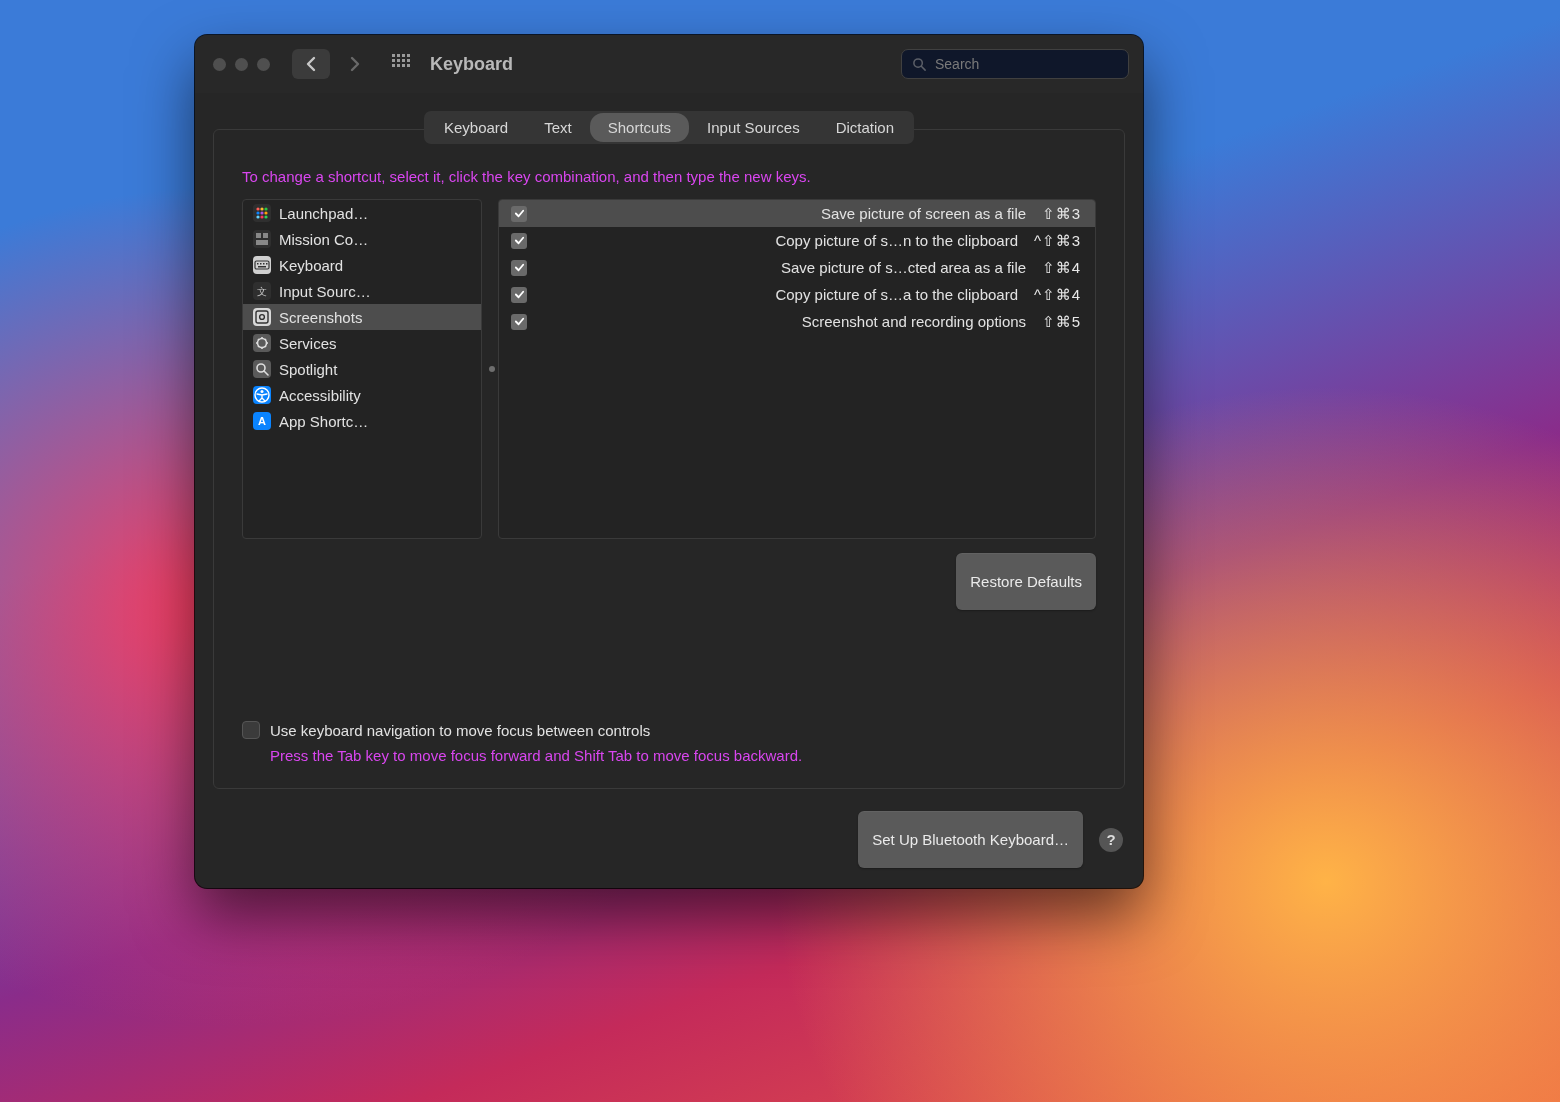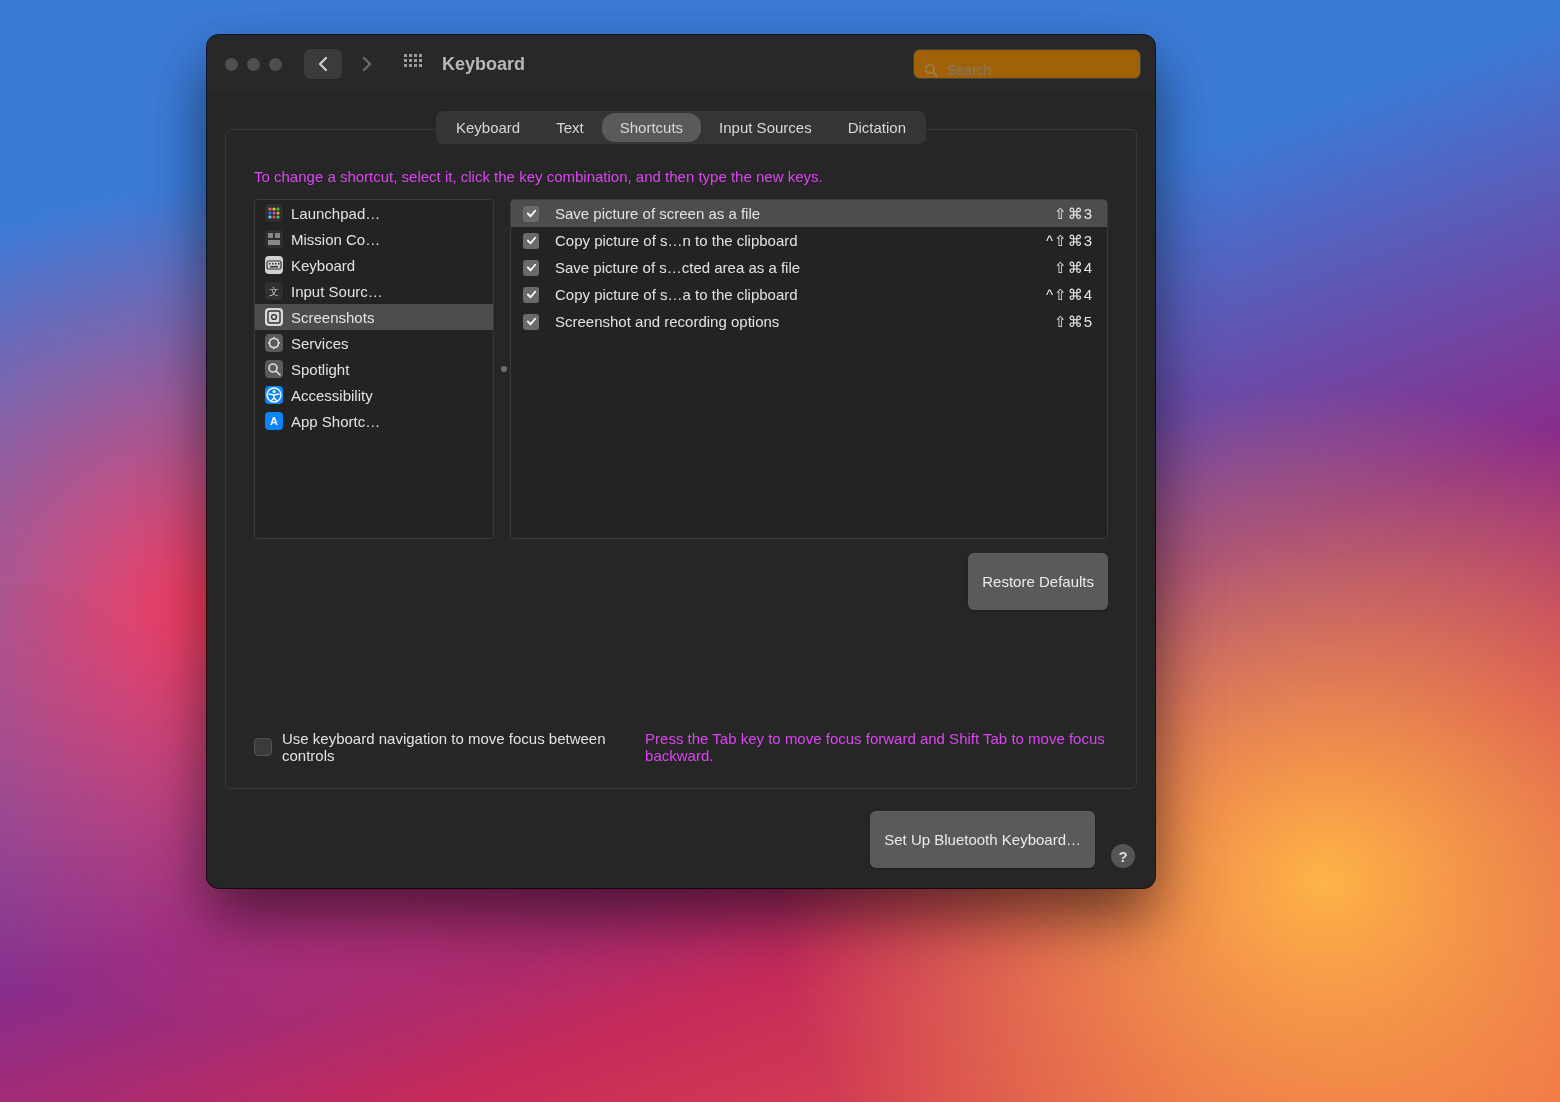--- a/index.html
+++ b/index.html
@@ -9,21 +9,21 @@
     background:
       radial-gradient(ellipse 900px 700px at 15% 55%, #ff3b5c 0%, rgba(255,59,92,0) 60%),
       radial-gradient(ellipse 1000px 900px at 85% 80%, #ffb347 0%, rgba(255,179,71,0) 55%),
       linear-gradient(160deg, #3b7bd8 0%, #3b7bd8 35%, #8a2c8a 60%, #c42a5a 75%, #e85a45 100%);
     position: relative;
   }
 
   
   .window {
     position: absolute;
-    left: 207px; top: 35px;
+    left: 195px; top: 35px;
     width: 948px; height: 853px;
     background: #262626;
     border-radius: 12px;
     box-shadow: 0 28px 60px rgba(0,0,0,.55), 0 0 0 1px rgba(0,0,0,.8);
     color: #d7d7d7;
     display: flex;
     flex-direction: column;
     overflow: hidden;
   }
 
@@ -55,24 +55,24 @@
     display: grid; grid-template-columns: repeat(4,3px); grid-template-rows: repeat(3,3px);
     gap: 2px;
   }
   .grid-icon i { background: #9a9a9a; }
 
   .title { font-size: 18px; font-weight: 600; color: #b8b8b8; }
 
   .search {
     margin-left: auto;
     width: 228px; height: 30px;
-    background: #a16207;
+    background: #0f172a;
     border: 1px solid #404040;
     border-radius: 7px;
-    display: flex; align-items: flex-end;
+    display: flex; align-items: center;
     padding: 0 10px; gap: 8px;
   }
   .search svg { width: 15px; height: 15px; opacity: .55; }
   .search input {
     flex: 1; background: transparent; border: none; outline: none;
     color: #ccc; font-size: 14px;
   }
   .search input::placeholder { color: #7a7a7a; }
 
   
@@ -103,21 +103,21 @@
     border-radius: 6px;
     padding: 38px 28px 24px;
     background: #262626;
     flex: 1;
     display: flex;
     flex-direction: column;
   }
 
   .instruction { font-size: 15px; color: #d946ef; margin-bottom: 14px; }
 
-  .columns { display: flex; gap: 16px; height: 340px; position: relative; }
+  .columns { display: flex; gap: 16px; height: 340px; position: relative; text-align: right; }
 
   .listbox {
     border: 1px solid #3a3a3a;
     border-radius: 4px;
     overflow: hidden;
     background: #232323;
   }
   .categories { width: 240px; }
   .shortcuts { flex: 1; position: relative; }
 
@@ -175,31 +175,31 @@
     color: #eaeaea;
     font-size: 15px;
     padding: 20px 14px;
     border-radius: 6px;
     cursor: pointer;
     box-shadow: 0 1px 0 rgba(255,255,255,.05) inset, 0 1px 2px rgba(0,0,0,.3);
   }
 
   .spacer { flex: 1; }
 
-  .kb-nav { display: flex; gap: 8px; margin-top: 8px; }
+  .kb-nav { display: flex; flex-direction: column; gap: 8px; margin-top: 8px; }
   .kb-nav-row { display: flex; align-items: center; gap: 10px; }
   .cb {
     width: 18px; height: 18px; border-radius: 4px;
     background: #3b3b3b; border: 1px solid #555;
     flex-shrink: 0;
   }
   .kb-nav-hint { margin-left: 28px; font-size: 15px; color: #d946ef; }
 
   .footer {
-    display: flex; align-items: flex-end; justify-content: flex-end;
+    display: flex; align-items: center; justify-content: flex-end;
     gap: 16px;
     padding: 0 20px 20px;
   }
   .help {
     width: 24px; height: 24px; border-radius: 50%;
     background: #555; color: #ddd; font-weight: 700;
     display: flex; align-items: center; justify-content: center;
     font-size: 15px;
     cursor: pointer;
   }

